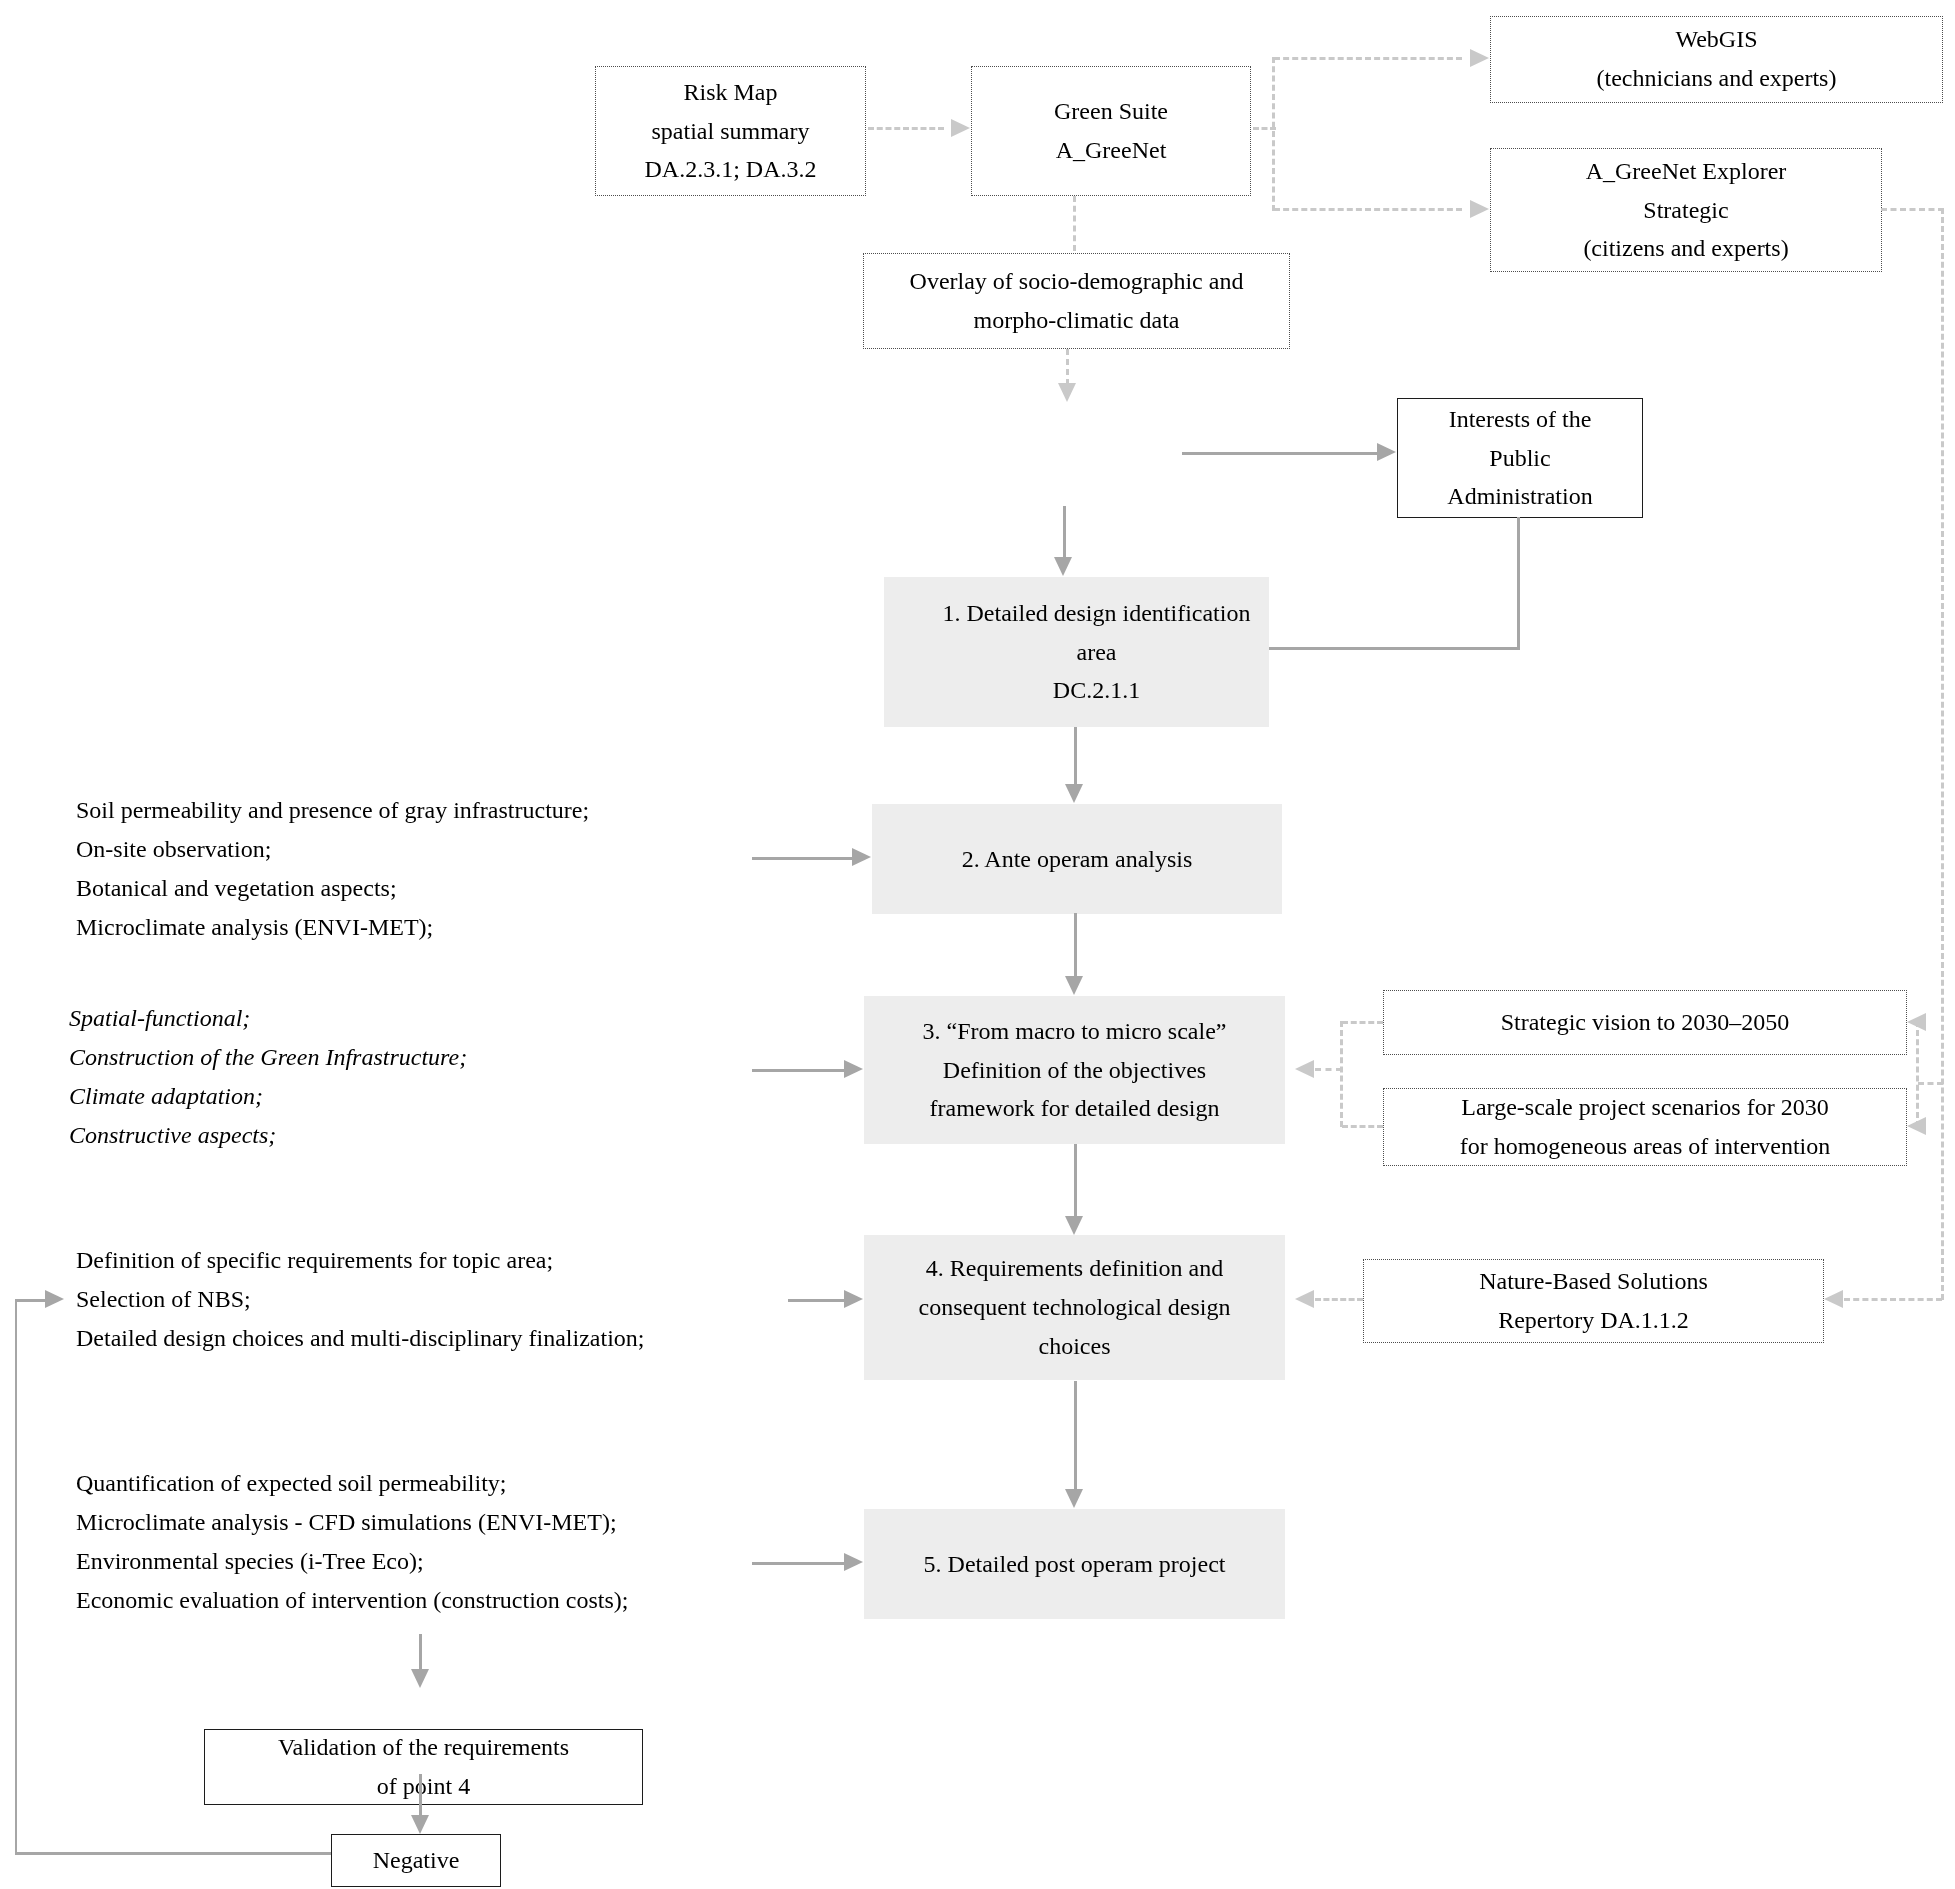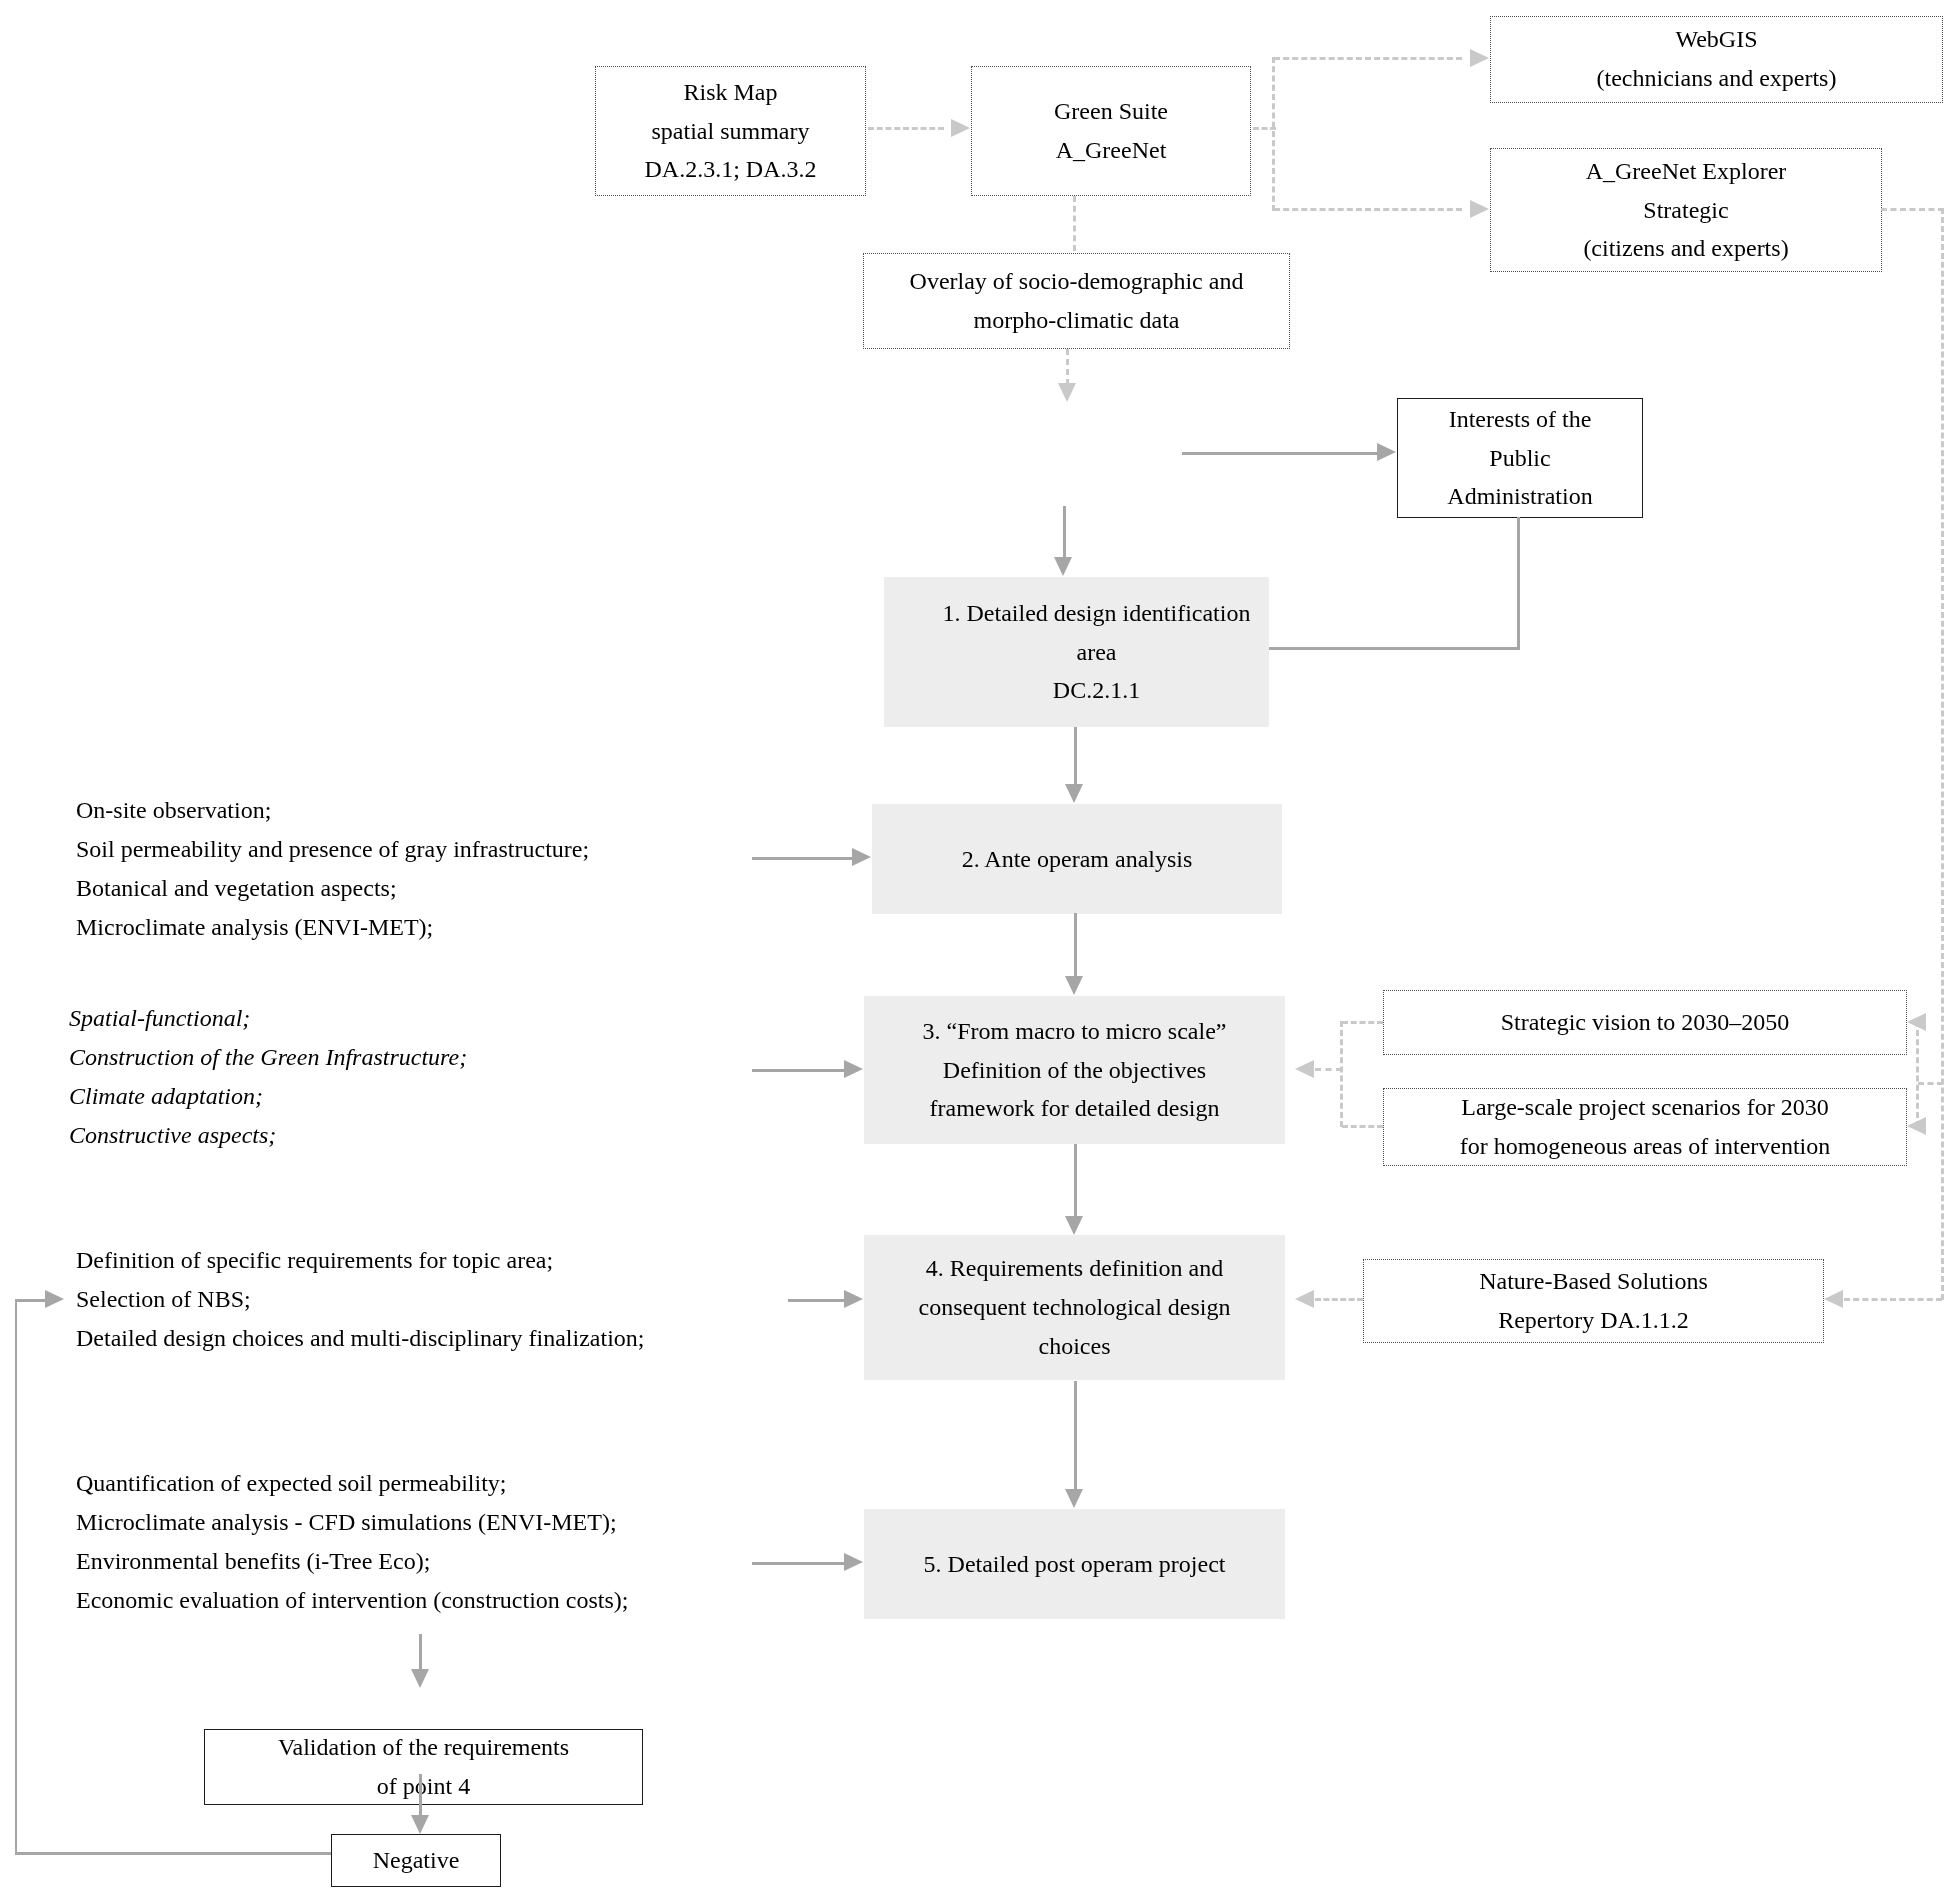--- a/index.html
+++ b/index.html
@@ -76,40 +76,40 @@
   <div class="node fillbox" style="left:872px;top:804px;width:410px;height:110px;">2. Ante operam analysis</div>
   <div class="node fillbox" style="left:864px;top:996px;width:421px;height:148px;">3. “From macro to micro scale”
 Definition of the objectives
 framework for detailed design</div>
   <div class="node fillbox" style="left:864px;top:1235px;width:421px;height:145px;">4. Requirements definition and
 consequent technological design
 choices</div>
   <div class="node fillbox" style="left:864px;top:1509px;width:421px;height:110px;">5. Detailed post operam project</div>
 
   <div class="inputs" style="left:76px;top:791px;">
+    <div>Soil permeability and presence of gray infrastructure;</div>
     <div>On-site observation;</div>
-    <div>Soil permeability and presence of gray infrastructure;</div>
     <div>Botanical and vegetation aspects;</div>
     <div>Microclimate analysis (ENVI-MET);</div>
   </div>
   <div class="inputs" style="left:69px;top:999px;font-style:italic;">
     <div>Spatial-functional;</div>
     <div>Construction of the Green Infrastructure;</div>
     <div>Climate adaptation;</div>
     <div>Constructive aspects;</div>
   </div>
   <div class="inputs" style="left:76px;top:1241px;">
     <div>Definition of specific requirements for topic area;</div>
     <div>Selection of NBS;</div>
     <div>Detailed design choices and multi-disciplinary finalization;</div>
   </div>
   <div class="inputs" style="left:76px;top:1464px;">
     <div>Quantification of expected soil permeability;</div>
     <div>Microclimate analysis - CFD simulations (ENVI-MET);</div>
-    <div>Environmental benefits (i-Tree Eco);</div>
+    <div>Environmental species (i-Tree Eco);</div>
     <div>Economic evaluation of intervention (construction costs);</div>
   </div>
 
   <div class="sl" style="left:1182px;top:452px;width:196px;height:2.7px;"></div>
   <div class="ar" style="left:1377px;top:443px;"></div>
 
   <div class="sl" style="left:1063px;top:506px;width:2.7px;height:52px;"></div>
   <div class="ad" style="left:1054px;top:557px;"></div>
 
   <div class="sl" style="left:1517px;top:517px;width:2.7px;height:133px;"></div>

